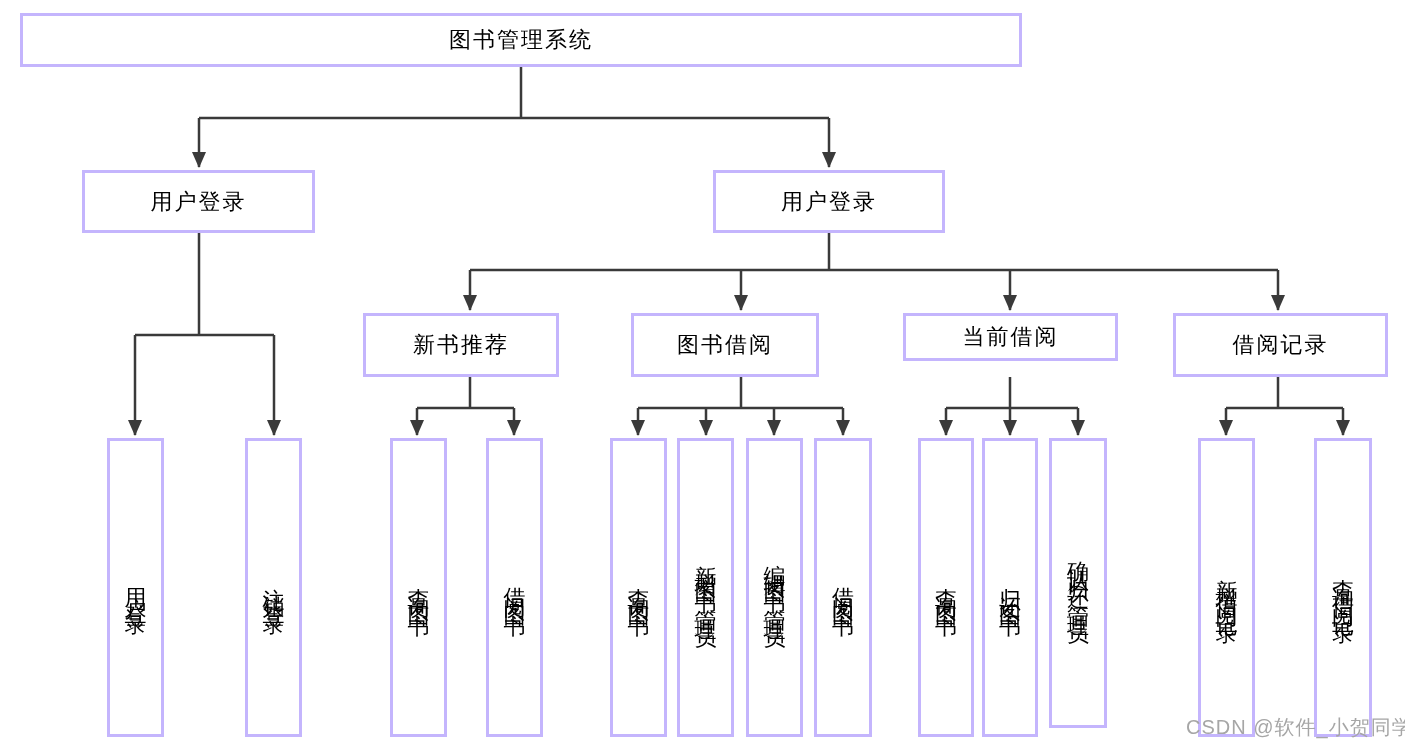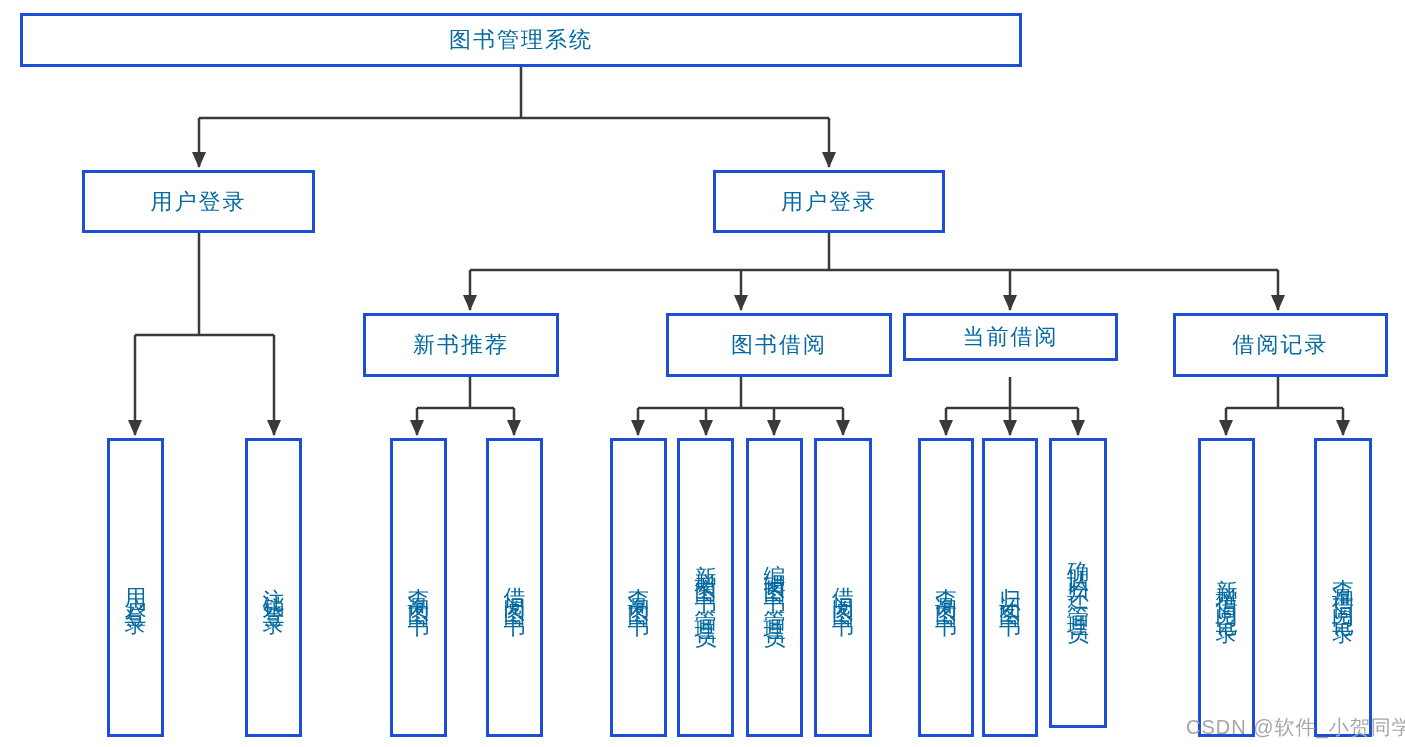--- a/index.html
+++ b/index.html
@@ -7,24 +7,24 @@
     position:relative;
     width:1405px;height:747px;
     background:#fff;
     font-family:"Liberation Sans",sans-serif;
     overflow:hidden;
   }
   svg.wires{position:absolute;left:0;top:0;width:1405px;height:747px;}
   .box{
     position:absolute;
     box-sizing:border-box;
-    border:3px solid #1d4ed8;
+    border:3px solid #c4b5fd;
     background:#fff;
     display:flex;align-items:center;justify-content:center;
-    color:#0369a1;
+    color:#000000;
   }
   .h-box{font-size:22px;letter-spacing:2px;white-space:nowrap;}
   .v-box span{
     writing-mode:vertical-rl;
     text-orientation:mixed;
     font-size:22px;
     letter-spacing:9px;
     line-height:1.1;
   }
   .watermark{
@@ -84,21 +84,21 @@
       <line x1="1343" y1="408" x2="1343" y2="435" marker-end="url(#arrow)"></line>
     </g>
   </svg>
 
   <div class="box h-box" style="left:20px;top:13px;width:1002px;height:54px;">图书管理系统</div>
 
   <div class="box h-box" style="left:82px;top:170px;width:233px;height:63px;">用户登录</div>
   <div class="box h-box" style="left:713px;top:170px;width:232px;height:63px;">用户登录</div>
 
   <div class="box h-box" style="left:363px;top:313px;width:196px;height:64px;">新书推荐</div>
-  <div class="box h-box" style="left:666px;top:313px;width:226px;height:64px;font-family:Liberation Mono, monospace;">图书借阅</div>
+  <div class="box h-box" style="left:631px;top:313px;width:188px;height:64px;font-family:Liberation Mono, monospace;">图书借阅</div>
   <div class="box h-box" style="left:903px;top:313px;width:215px;height:48px;">当前借阅</div>
   <div class="box h-box" style="left:1173px;top:313px;width:215px;height:64px;">借阅记录</div>
 
   <div class="box v-box" style="left:107px;top:438px;width:57px;height:299px;">
     <span>用户登录</span>
     </div>
   <div class="box v-box" style="left:245px;top:438px;width:57px;height:299px;">
     <span>注销登录</span>
     </div>
 

